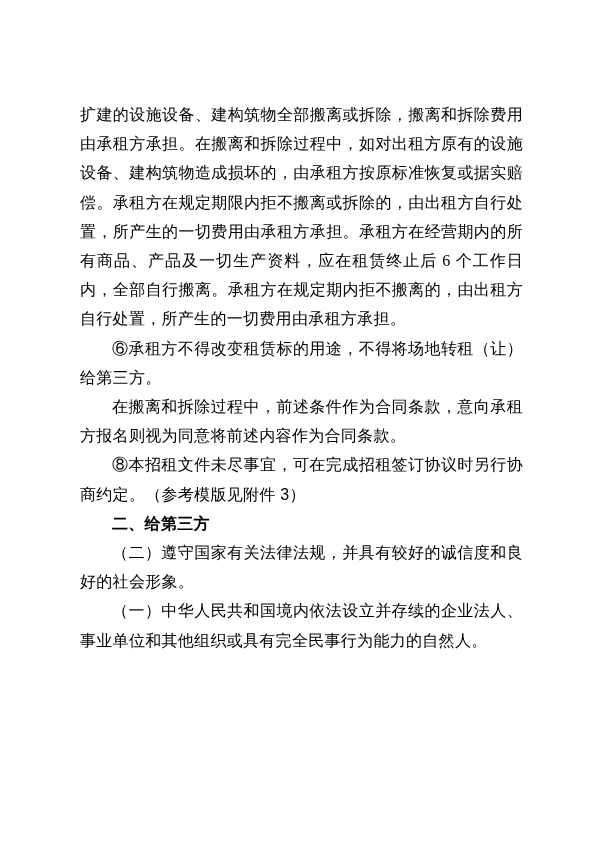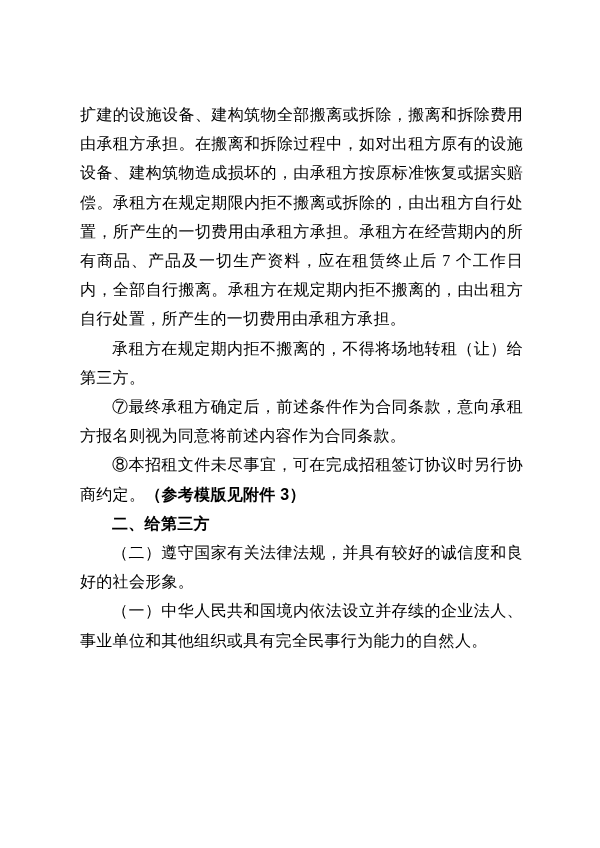--- a/index.html
+++ b/index.html
@@ -42,34 +42,34 @@
     .text-area p.indent {
       text-indent: 2em;
     }
     .heading {
       font-family: "Liberation Sans", "DejaVu Sans", sans-serif;
       font-weight: bold;
       font-size: 16.5px;
     }
     .bold-hei {
       font-family: "Liberation Sans", "DejaVu Sans", sans-serif;
-      font-weight: bold;
+      font-weight: normal;
     }
   </style>
 </head>
 <body>
 
 <div class="page">
   <div class="text-area">
 
-    <p class="body">扩建的设施设备、建构筑物全部搬离或拆除，搬离和拆除费用由承租方承担。在搬离和拆除过程中，如对出租方原有的设施设备、建构筑物造成损坏的，由承租方按原标准恢复或据实赔偿。承租方在规定期限内拒不搬离或拆除的，由出租方自行处置，所产生的一切费用由承租方承担。承租方在经营期内的所有商品、产品及一切生产资料，应在租赁终止后 7 个工作日内，全部自行搬离。承租方在规定期内拒不搬离的，由出租方自行处置，所产生的一切费用由承租方承担。</p>
+    <p class="body">扩建的设施设备、建构筑物全部搬离或拆除，搬离和拆除费用由承租方承担。在搬离和拆除过程中，如对出租方原有的设施设备、建构筑物造成损坏的，由承租方按原标准恢复或据实赔偿。承租方在规定期限内拒不搬离或拆除的，由出租方自行处置，所产生的一切费用由承租方承担。承租方在经营期内的所有商品、产品及一切生产资料，应在租赁终止后 6 个工作日内，全部自行搬离。承租方在规定期内拒不搬离的，由出租方自行处置，所产生的一切费用由承租方承担。</p>
 
-    <p class="body indent">承租方在规定期内拒不搬离的，不得将场地转租（让）给第三方。</p>
+    <p class="body indent">⑥承租方不得改变租赁标的用途，不得将场地转租（让）给第三方。</p>
 
-    <p class="body indent">⑦最终承租方确定后，前述条件作为合同条款，意向承租方报名则视为同意将前述内容作为合同条款。</p>
+    <p class="body indent">在搬离和拆除过程中，前述条件作为合同条款，意向承租方报名则视为同意将前述内容作为合同条款。</p>
 
     <p class="body indent"><span>⑧本招租文件未尽事宜，可在完成招租签订协议时另行协商约定。</span><span class="bold-hei">（参考模版见附件 3）</span></p>
 
     <p class="heading indent">二、给第三方</p>
 
     <p class="body indent">（二）遵守国家有关法律法规，并具有较好的诚信度和良好的社会形象。</p>
 
     <p class="body indent">（一）中华人民共和国境内依法设立并存续的企业法人、事业单位和其他组织或具有完全民事行为能力的自然人。</p>
 
 

